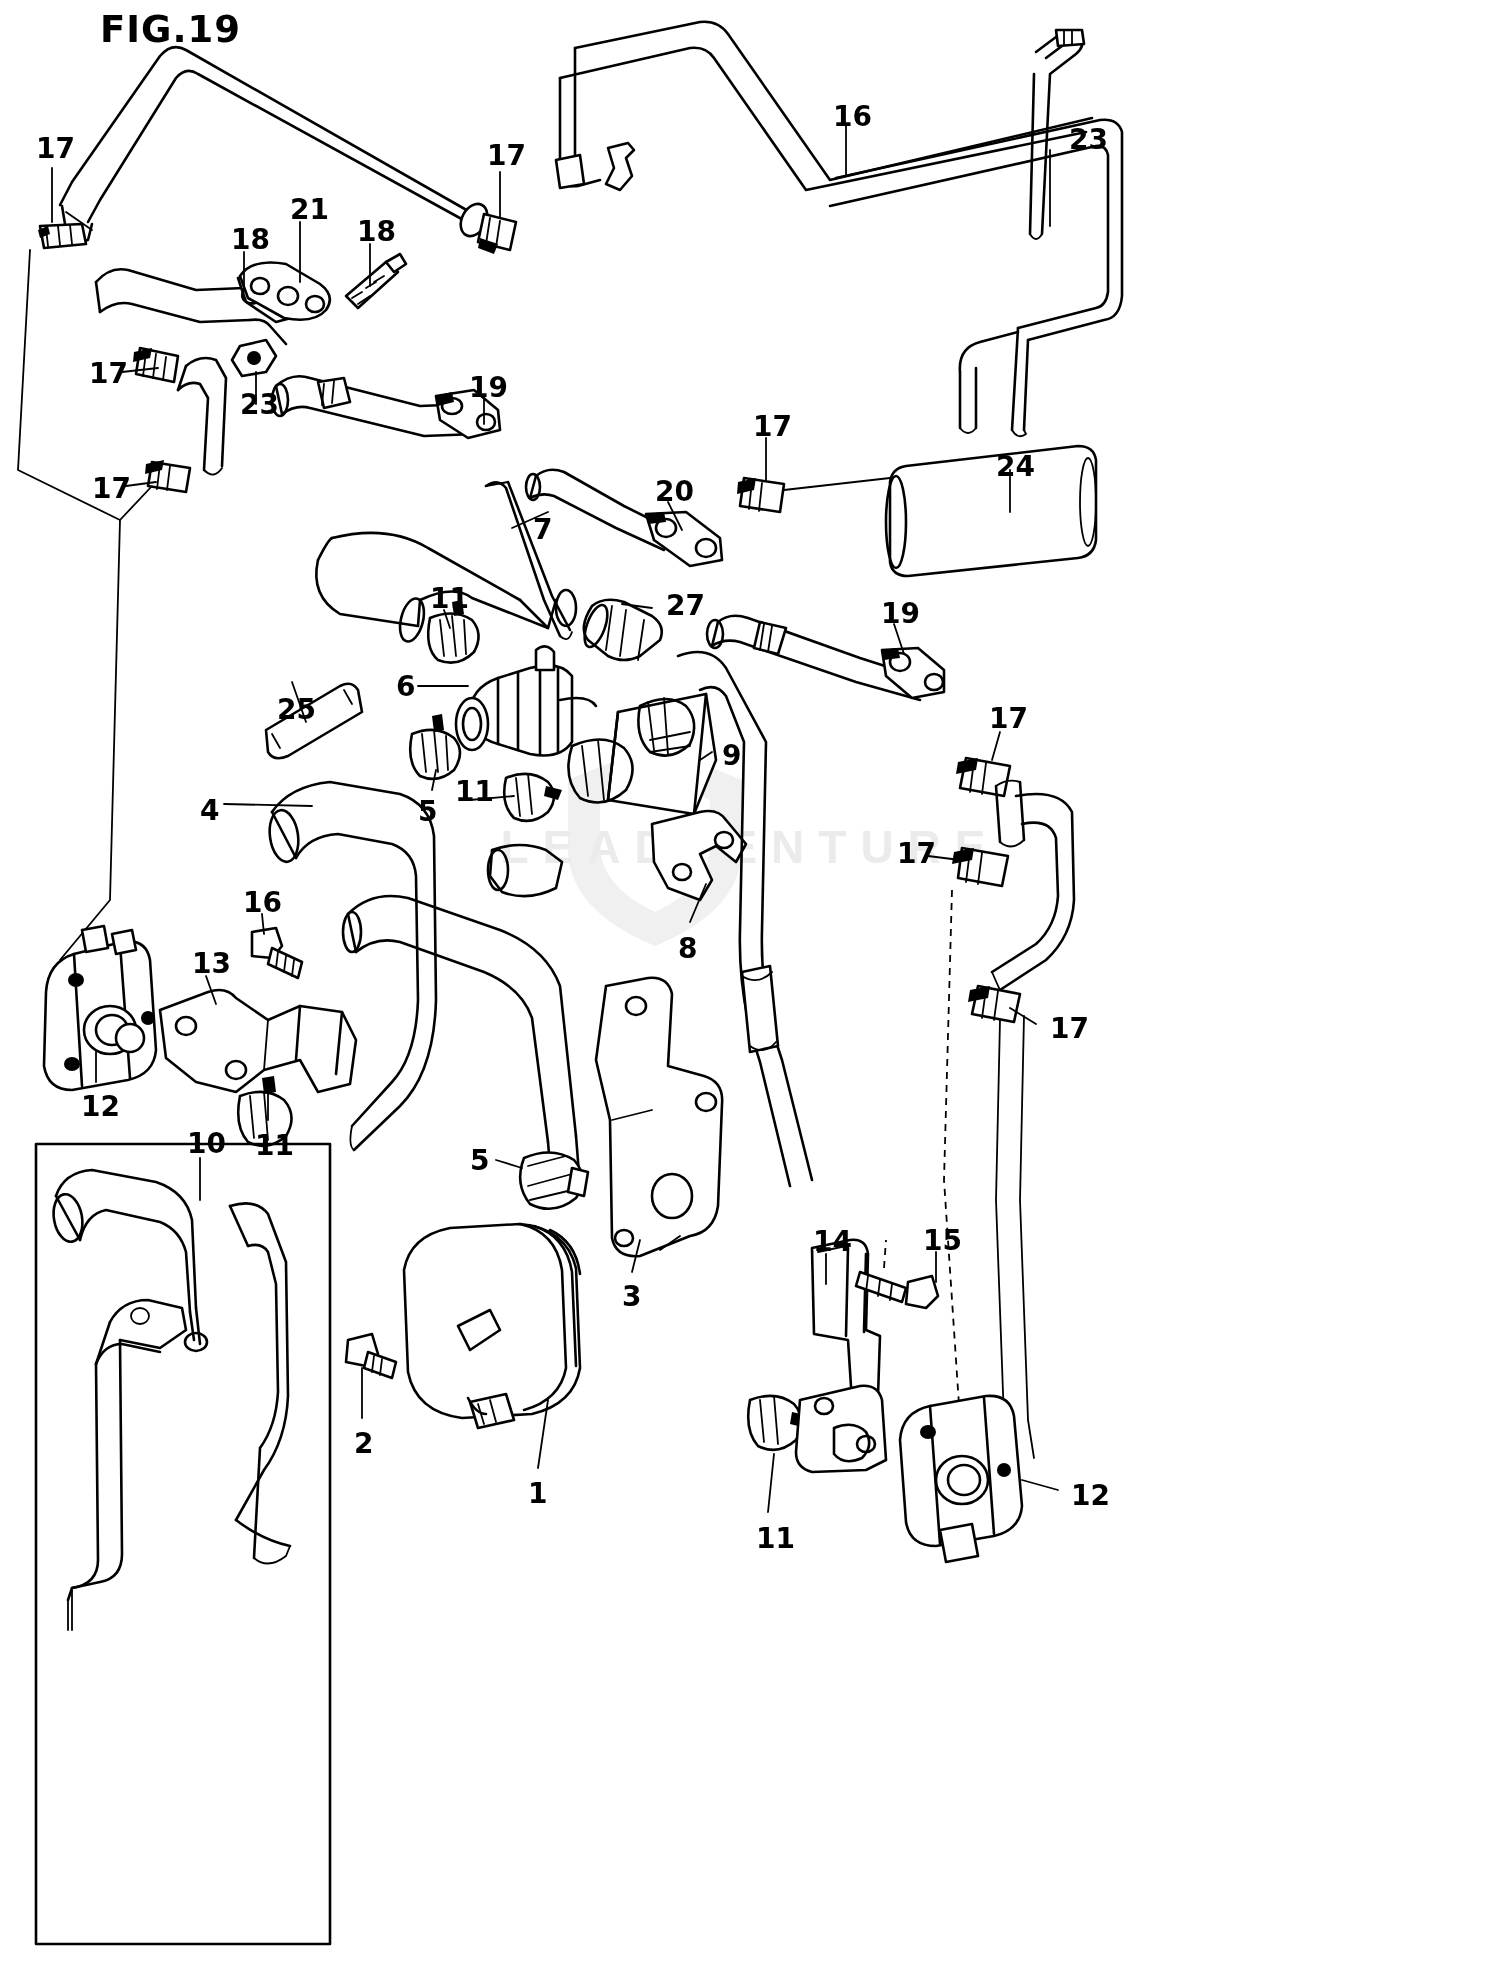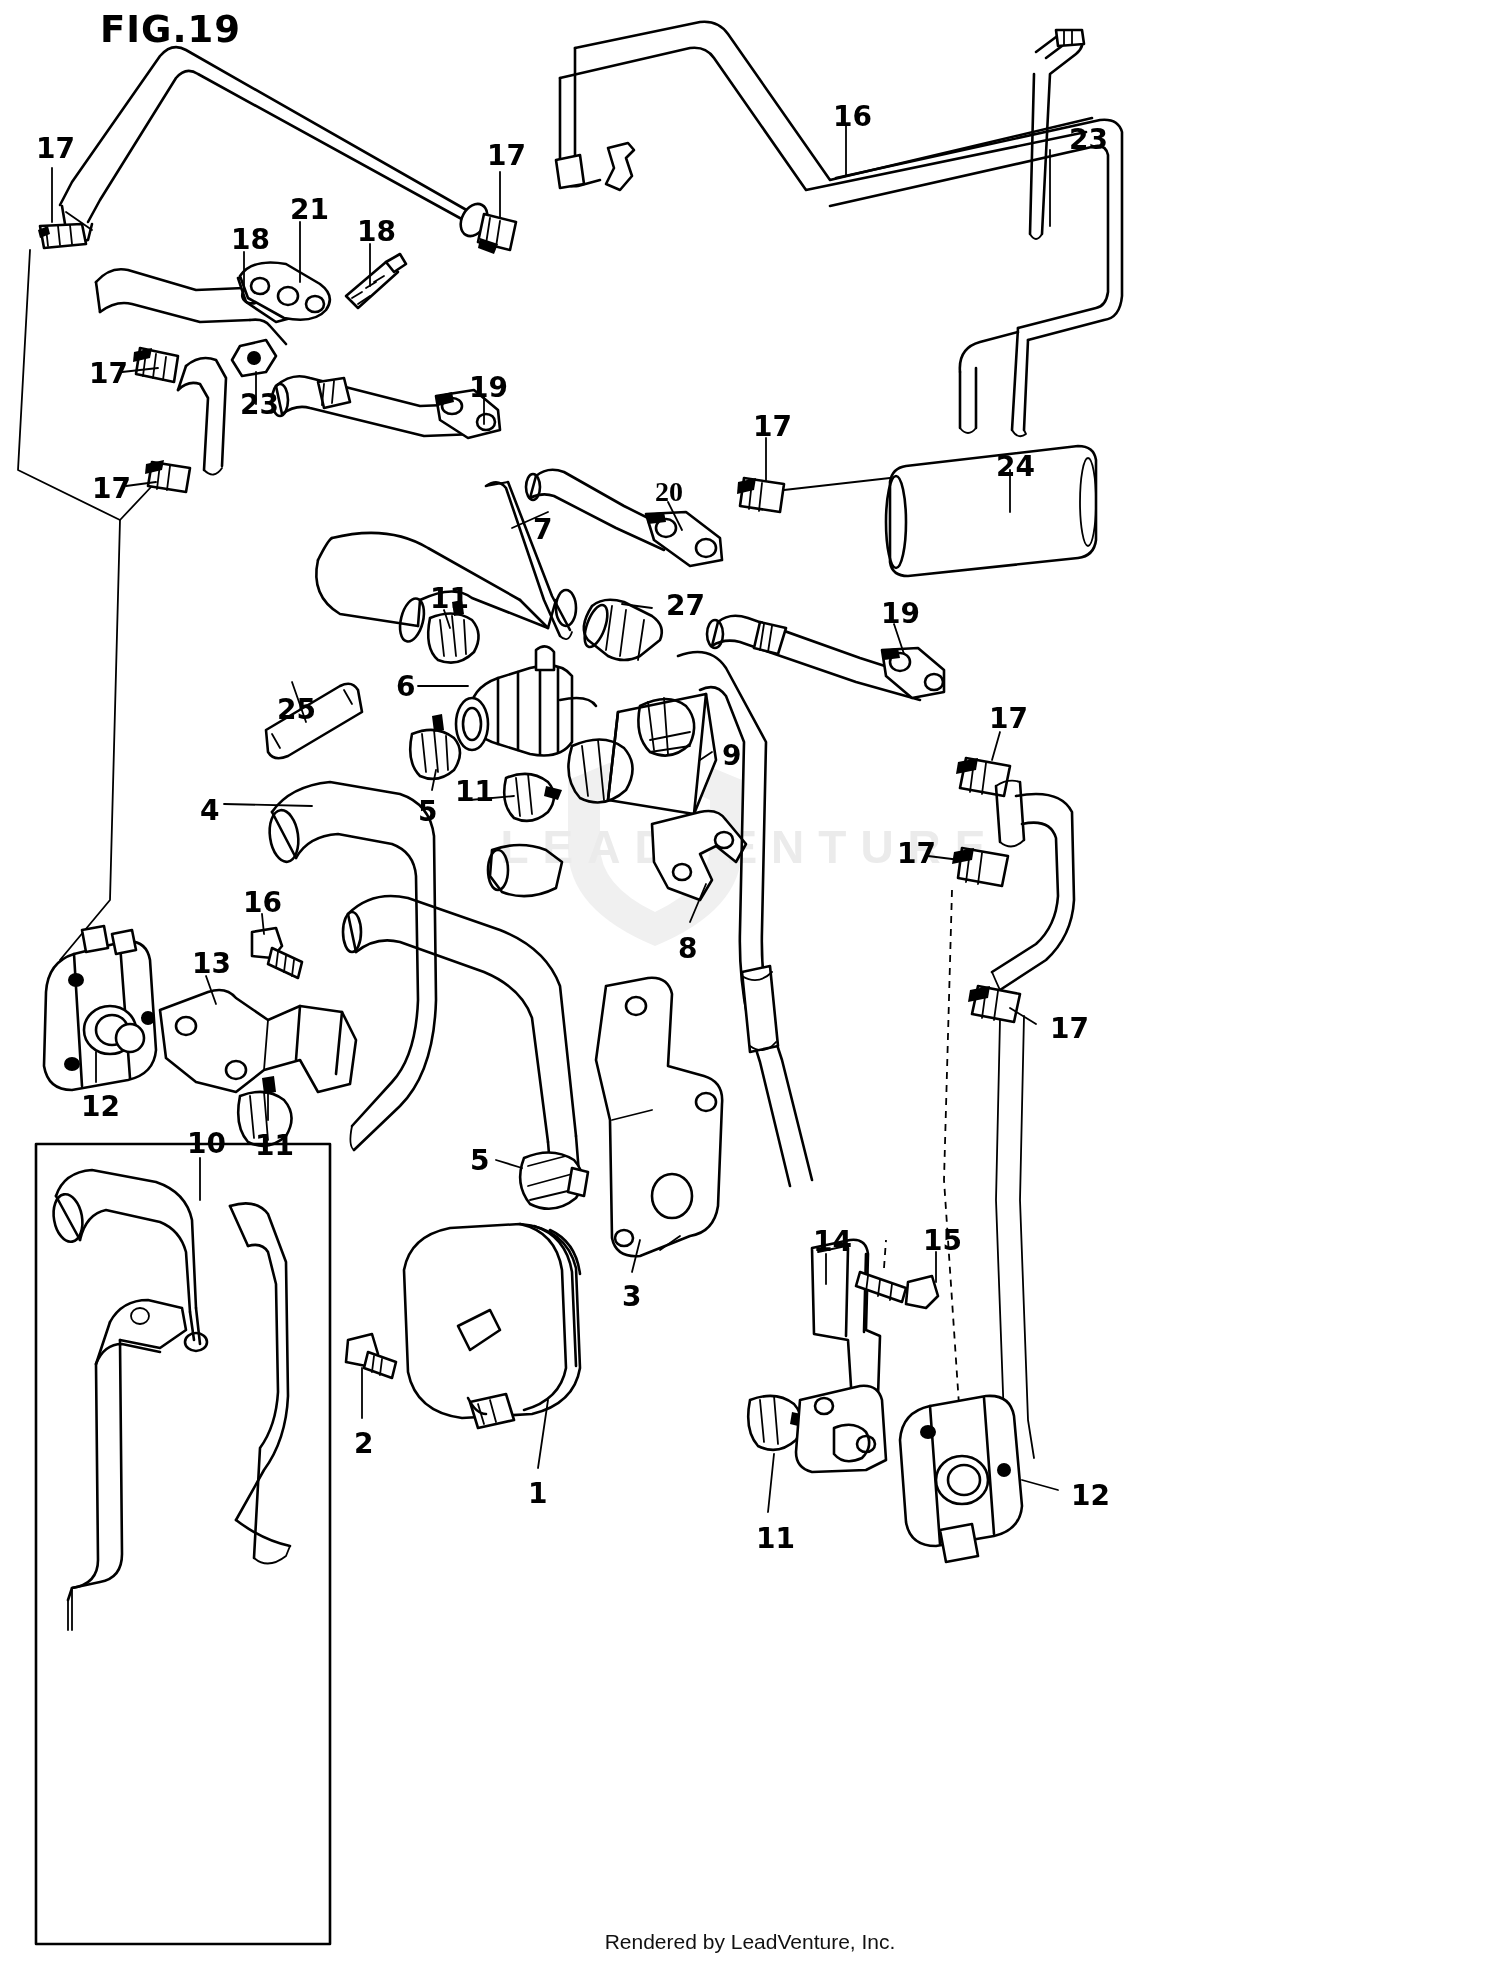--- a/index.html
+++ b/index.html
@@ -402,21 +402,21 @@
       <div class="callout" style="left: 231px; top: 226px;">18</div>
       <div class="callout" style="left: 290px; top: 196px;">21</div>
       <div class="callout" style="left: 357px; top: 218px;">18</div>
       <div class="callout" style="left: 89px; top: 360px;">17</div>
       <div class="callout" style="left: 240px; top: 391px;">23</div>
       <div class="callout" style="left: 469px; top: 374px;">19</div>
       <div class="callout" style="left: 753px; top: 413px;">17</div>
       <div class="callout" style="left: 996px; top: 453px;">24</div>
       <div class="callout" style="left: 92px; top: 475px;">17</div>
       <div class="callout" style="left: 533px; top: 516px;">7</div>
-      <div class="callout" style="left: 655px; top: 478px; font-family: Liberation Serif, serif;">20</div>
+      <div class="callout" style="left: 655px; top: 478px;">20</div>
       <div class="callout" style="left: 430px; top: 585px;">11</div>
       <div class="callout" style="left: 666px; top: 592px;">27</div>
       <div class="callout" style="left: 881px; top: 600px;">19</div>
       <div class="callout" style="left: 277px; top: 680px; margin-top: 16px;">25</div>
       <div class="callout" style="left: 396px; top: 673px;">6</div>
       <div class="callout" style="left: 989px; top: 705px;">17</div>
       <div class="callout" style="left: 722px; top: 742px;">9</div>
       <div class="callout" style="left: 418px; top: 798px;">5</div>
       <div class="callout" style="left: 455px; top: 778px;">11</div>
       <div class="callout" style="left: 200px; top: 797px;">4</div>
@@ -431,15 +431,14 @@
       <div class="callout" style="left: 470px; top: 1147px;">5</div>
       <div class="callout" style="left: 622px; top: 1283px;">3</div>
       <div class="callout" style="left: 813px; top: 1228px;">14</div>
       <div class="callout" style="left: 923px; top: 1227px;">15</div>
       <div class="callout" style="left: 354px; top: 1430px;">2</div>
       <div class="callout" style="left: 528px; top: 1480px;">1</div>
       <div class="callout" style="left: 756px; top: 1525px;">11</div>
       <div class="callout" style="left: 1071px; top: 1482px;">12</div>
     </div>
 
-  <div id="footer">Rendered by LeadVenture, Inc.</div>
 
 </div>
 
 </body></html>

